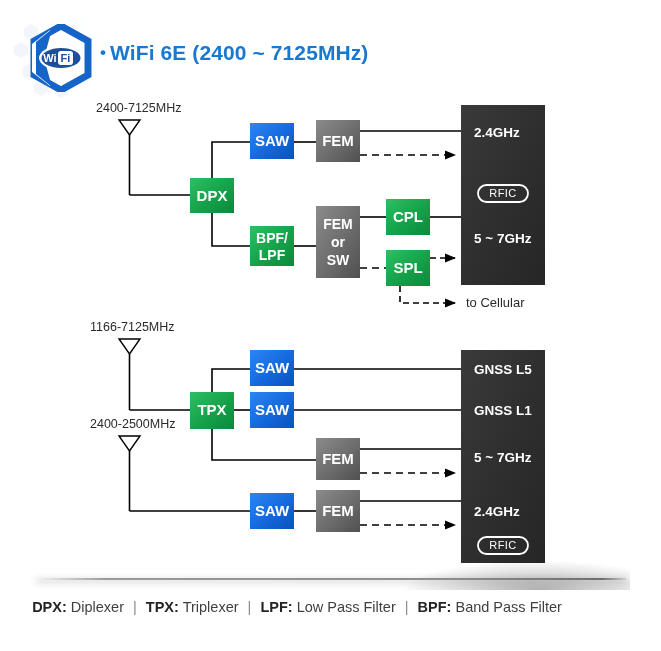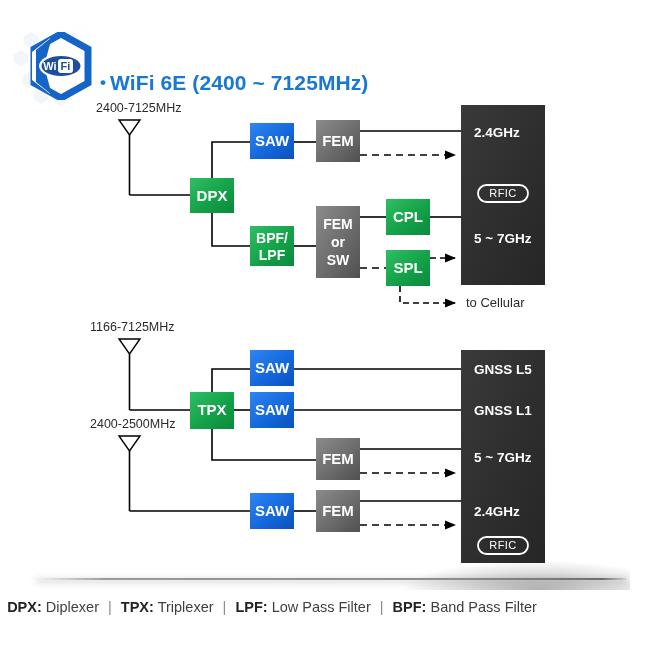--- a/index.html
+++ b/index.html
@@ -12,21 +12,21 @@
     height: 651px;
     position: relative;
     overflow: hidden;
     font-family: "Liberation Sans", sans-serif;
     color: #333;
   }
 
   
   #header {
     position: absolute;
-    left: 0; top: 16px;
+    left: 0; top: 8px;
     width: 661px; height: 96px;
   }
   #logo-wrap {
     position: absolute;
     left: 14px; top: 8px;
     width: 94px; height: 84px;
   }
   #logo-hex {
     position: absolute;
     left: 16px; top: 8px;
@@ -40,21 +40,20 @@
   }
   #title {
     position: absolute;
     left: 100px;
     top: 33px;
     font-size: 21px;
     font-weight: bold;
     color: #1878d2;
     letter-spacing: .1px;
     white-space: nowrap;
-    margin-top: 22px;
   }
   #title .bullet {
     color: #1878d2;
     font-size: 17px;
     vertical-align: 2px;
     margin-right: 4px;
   }
 
   
   #diagram {
@@ -81,20 +80,21 @@
 
   
   #legend {
     position: absolute;
     left: 0; top: 596px;
     width: 544px;
     text-align: center;
     font-size: 14.5px;
     color: #3b3b3b;
     line-height: 1.55;
+    padding-left: 25px;
   }
   #legend .row { white-space: nowrap; }
   #legend .abbr { font-weight: bold; color: #232323; }
   #legend .sep { color: #8a8a8a; padding: 0 5px; }
   #legend .term { color: #3f3f3f; }
 
   
   svg text { font-family: "Liberation Sans", sans-serif; }
   .blk-label { font-size: 15px; font-weight: bold; fill: #ffffff; }
   .blk-label-sm { font-size: 14px; font-weight: bold; fill: #ffffff; }

